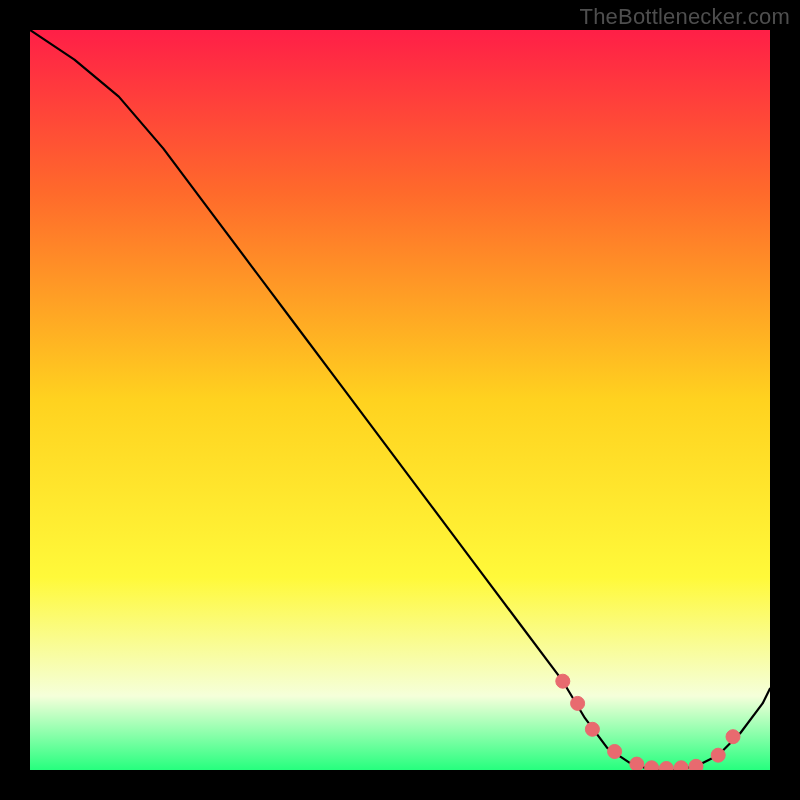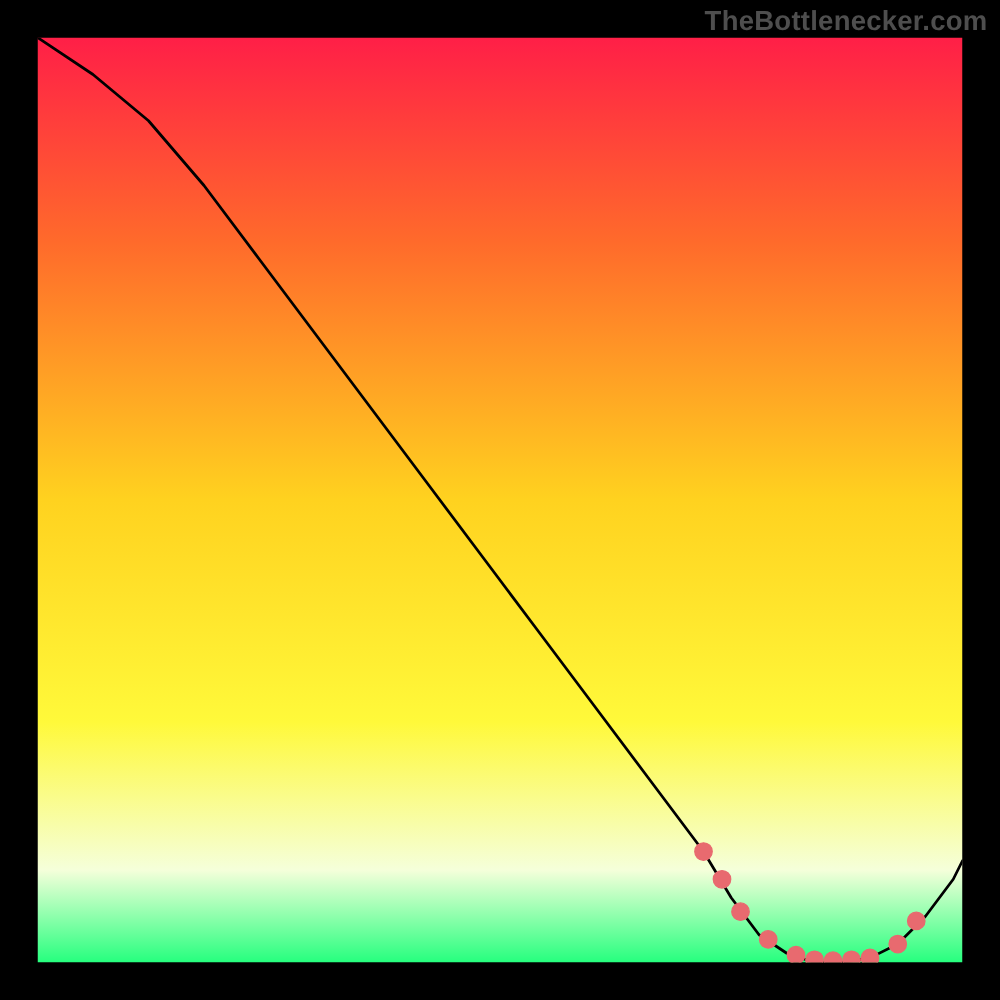--- a/index.html
+++ b/index.html
@@ -16,21 +16,21 @@
     width: 800px;
     height: 800px;
     background: #000;
   }
   .watermark {
     position: absolute;
     top: 4px;
     right: 10px;
     color: #4e4e4e;
     font-size: 22px;
-    font-weight: 700;
+    font-weight: 400;
     letter-spacing: 0.2px;
     z-index: 40;
   }
   .plot {
     position: absolute;
     left: 30px;
     top: 30px;
     width: 740px;
     height: 740px;
   }

